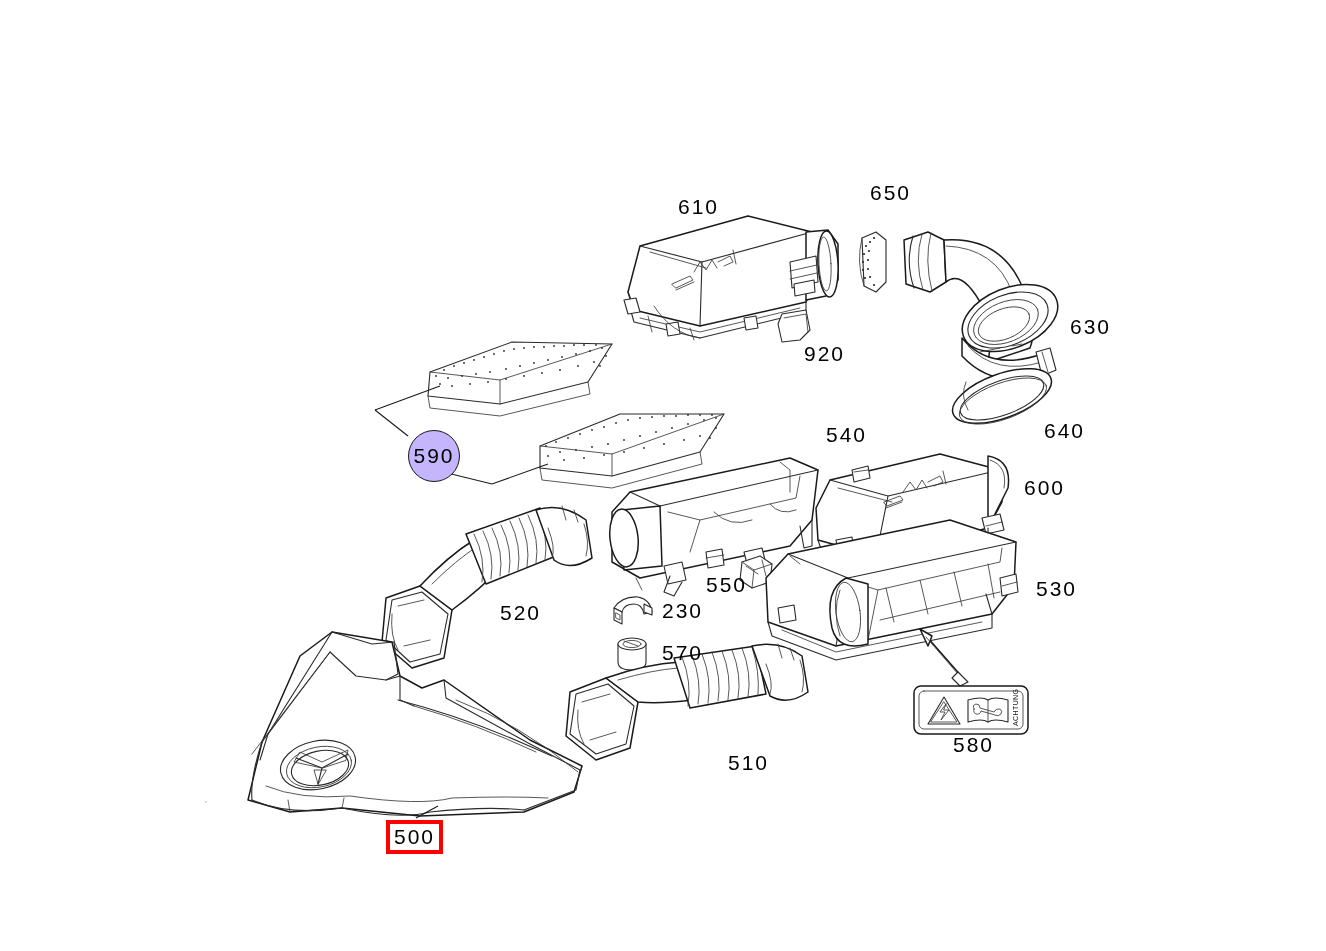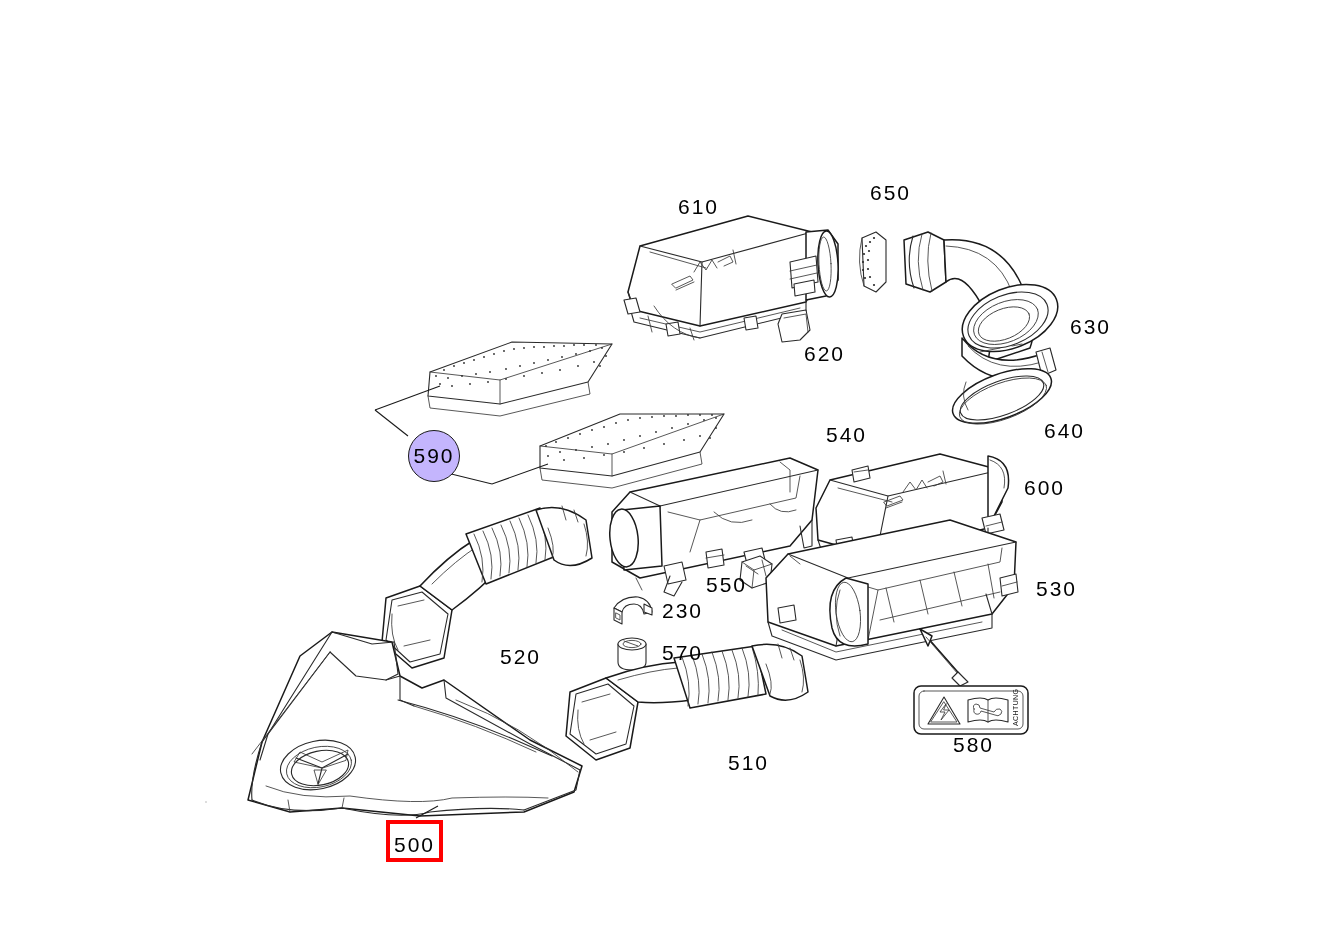--- a/index.html
+++ b/index.html
@@ -71,21 +71,21 @@
     font-family: "Liberation Sans", sans-serif;
     font-size: 21px;
     letter-spacing: 2px;
     color: #000000;
     white-space: nowrap;
     line-height: 1;
   }
   .calloutlabel.highlight {
     background: #ffffff;
     border: 4px solid #ff0000;
-    padding: 10px 4px 3px 4px;
+    padding: 2px 4px 3px 4px;
     font-weight: 400;
   }
   
   .circle-callout {
     position: absolute;
     width: 52px;
     height: 52px;
     border: 1.4px solid #1a1a1a;
     border-radius: 50%;
     background: #c4b5fd;
@@ -526,21 +526,21 @@
 
   <div class="calloutlabel" style="left:870px; top:182px;">
     <span>650</span>
   </div>
 
   <div class="calloutlabel" style="left:1070px; top:316px;text-align:right;">
     <span>630</span>
   </div>
 
   <div class="calloutlabel" style="left:804px; top:343px;">
-    <span>620</span>
+    <span>920</span>
   </div>
 
   <div class="calloutlabel" style="left:1044px; top:420px;">
     <span>640</span>
   </div>
 
   <div class="calloutlabel" style="left:778px; top:424px;margin-left:48px;">
     <span>540</span>
   </div>
 
@@ -557,21 +557,21 @@
   </div>
 
   <div class="calloutlabel" style="left:662px; top:600px;">
     <span>230</span>
   </div>
 
   <div class="calloutlabel" style="left:662px; top:642px;">
     <span>570</span>
   </div>
 
-  <div class="calloutlabel" style="left:500px; top:602px;margin-top:44px;">
+  <div class="calloutlabel" style="left:500px; top:602px;">
     <span>520</span>
   </div>
 
   <div class="calloutlabel" style="left:728px; top:752px;">
     <span>510</span>
   </div>
 
   <div class="calloutlabel" style="left:953px; top:734px;">
     <span>580</span>
   </div>

